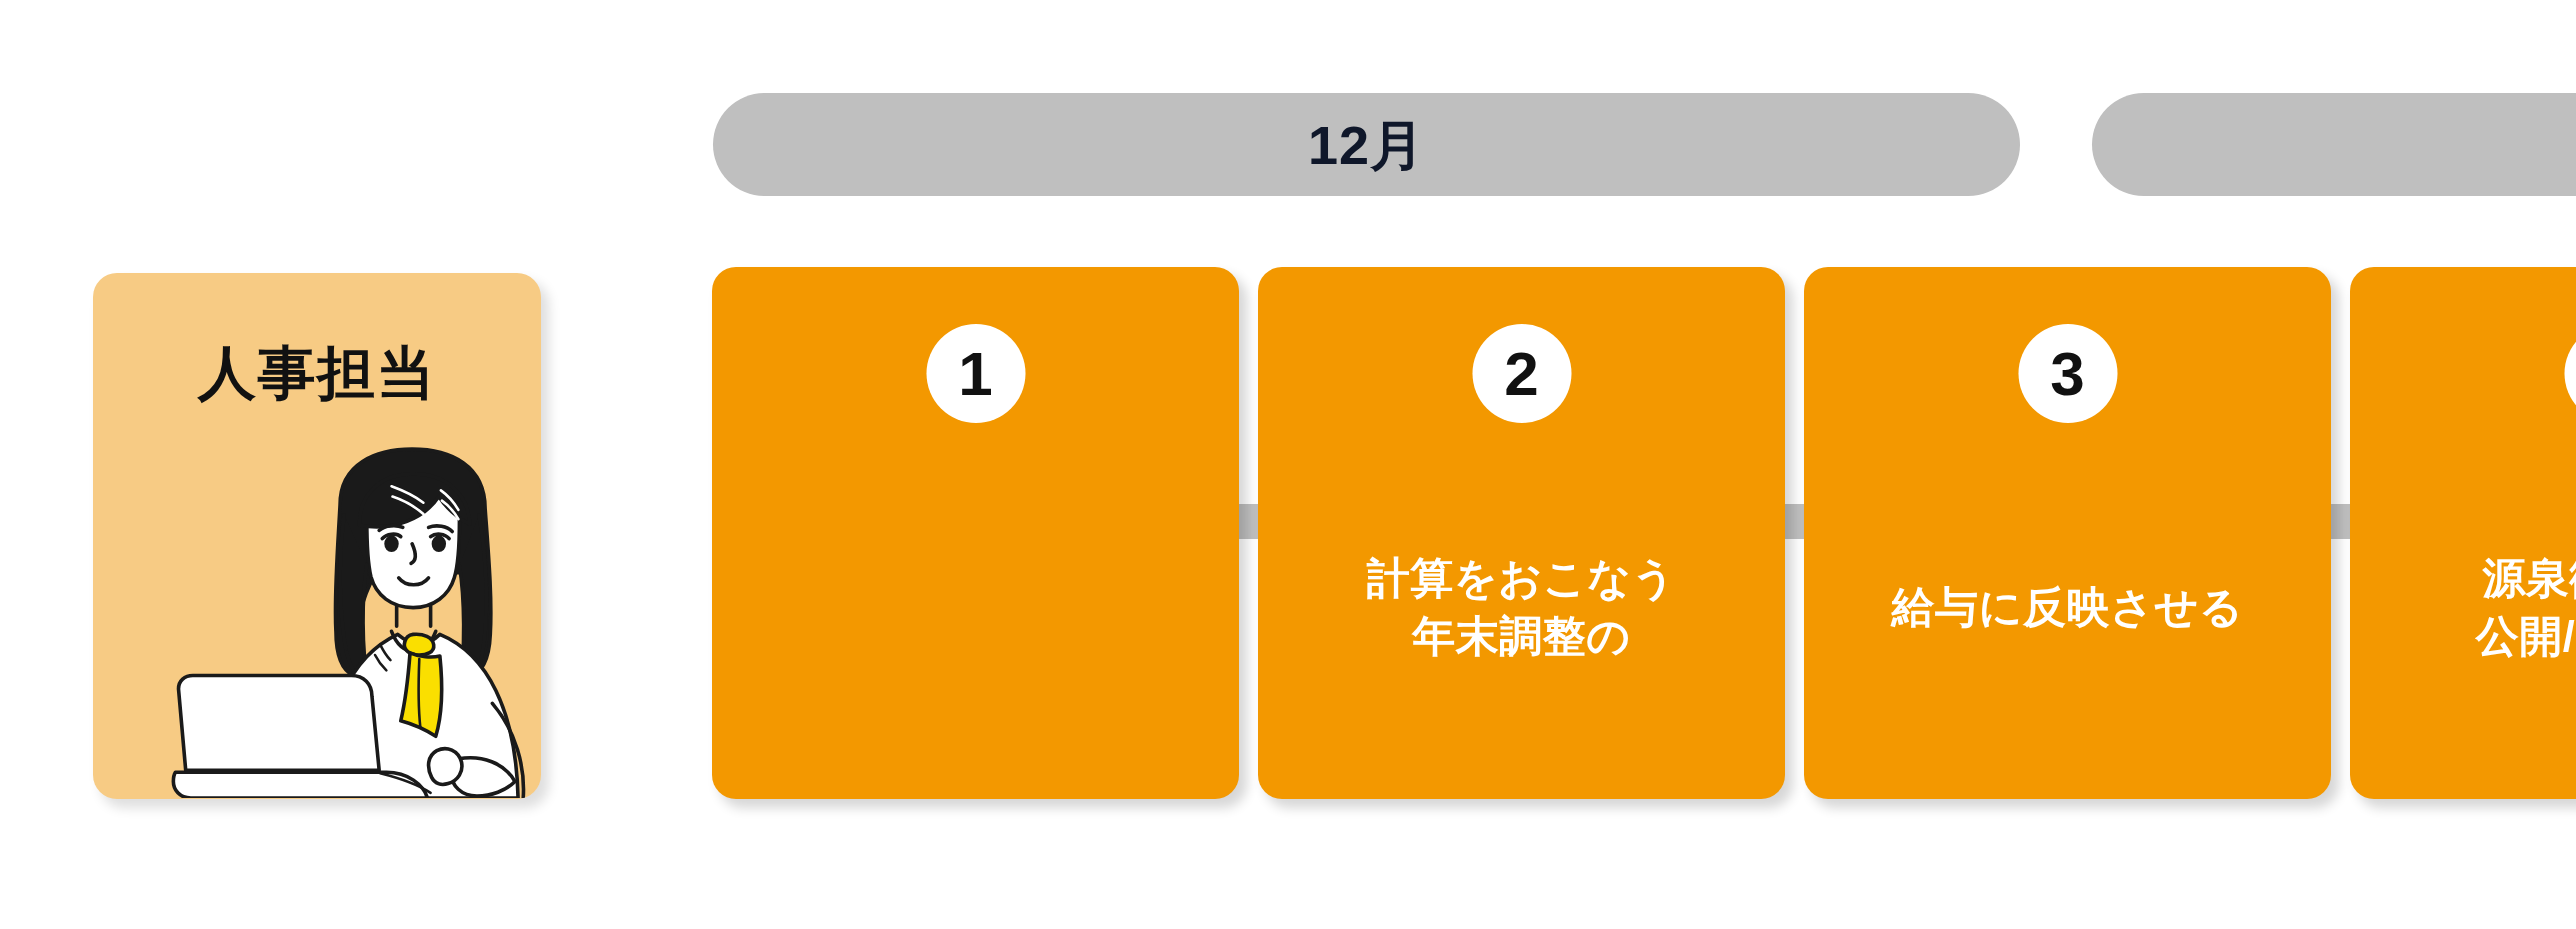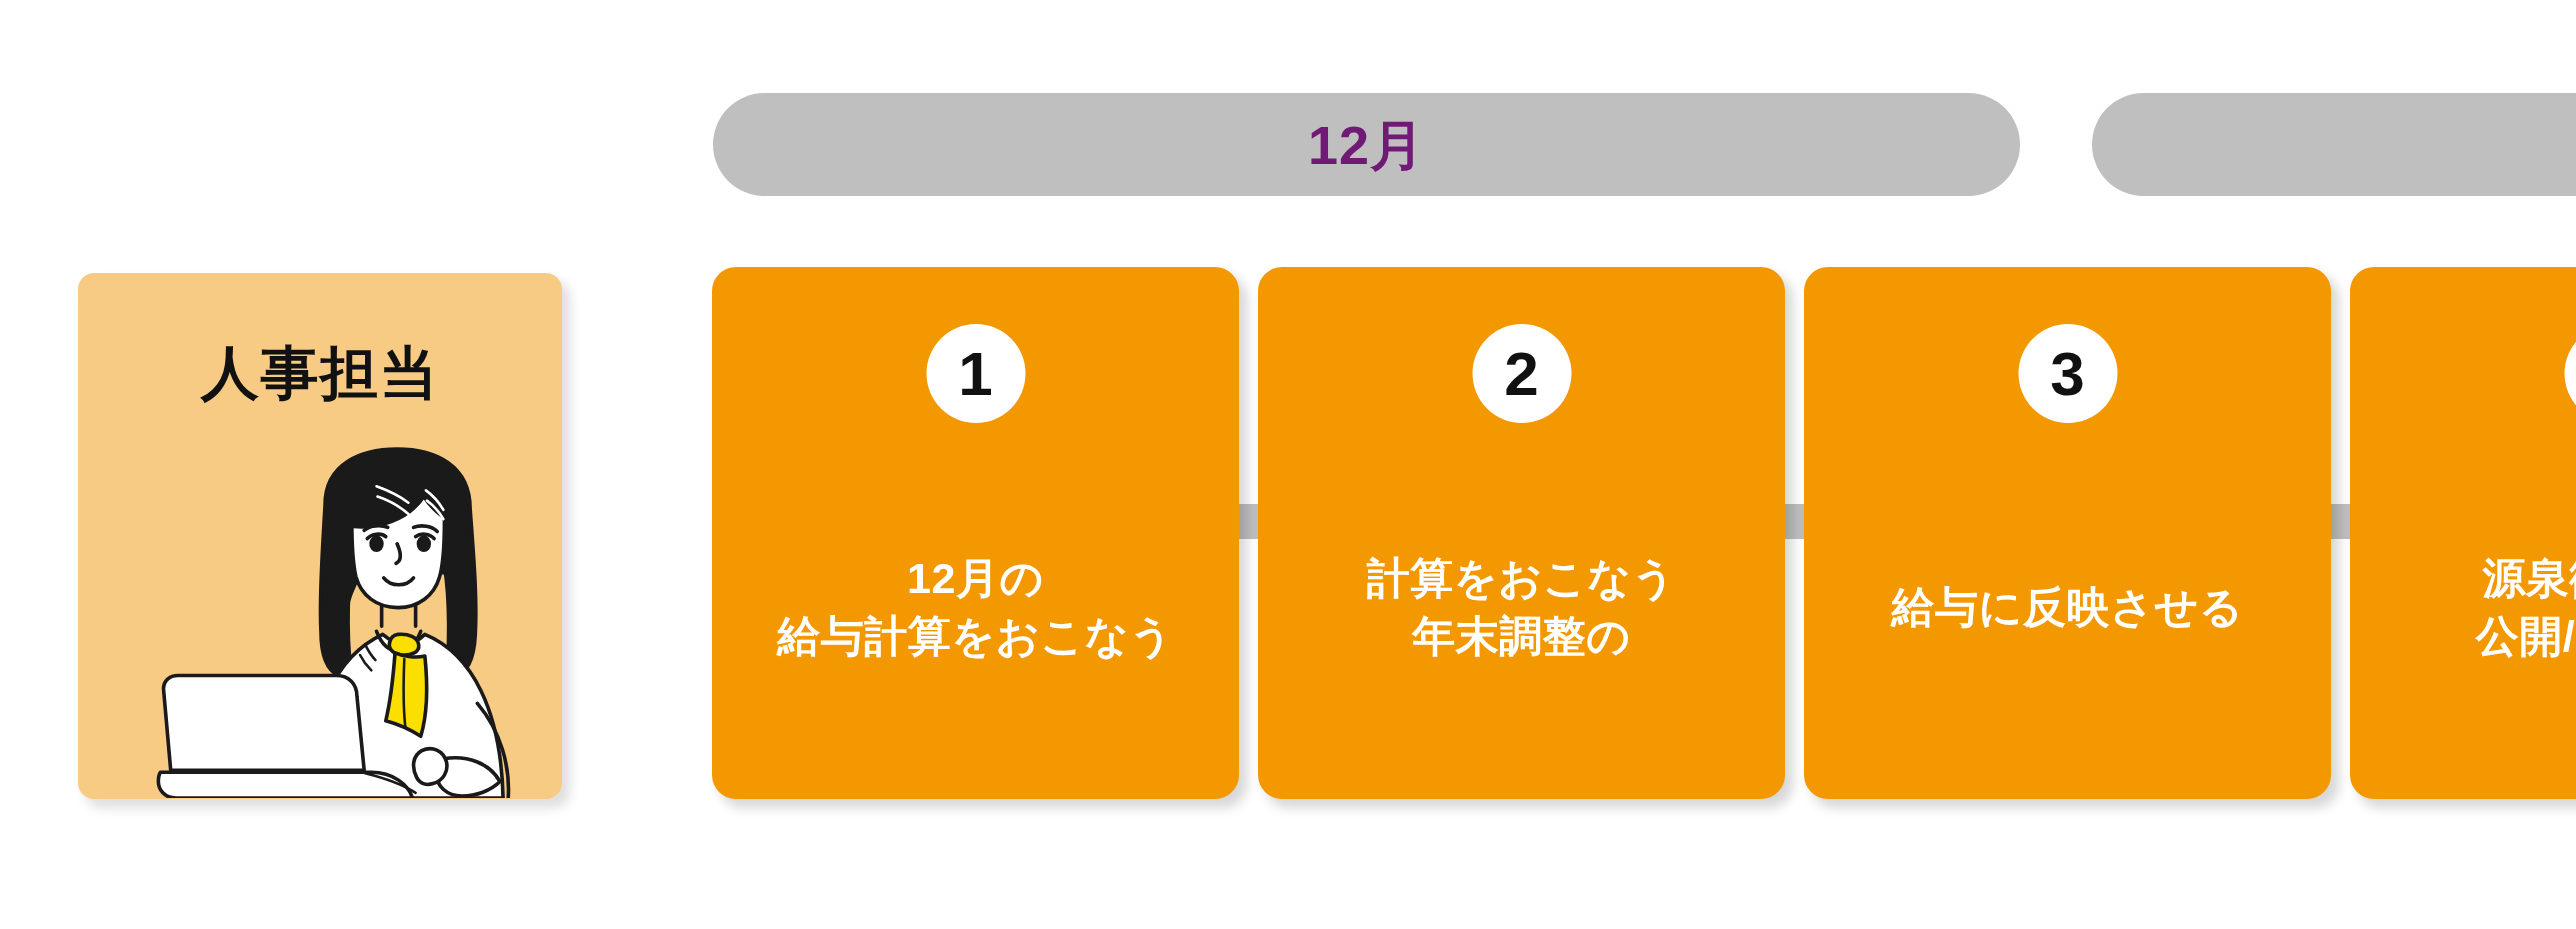--- a/index.html
+++ b/index.html
@@ -10,28 +10,28 @@
   }
   #stage{position:absolute;left:0;top:0;width:3512px;height:929px;}
 
   
   .month-pill{
     position:absolute;height:103px;border-radius:52px;
     background:var(--grey);
     display:flex;align-items:center;justify-content:center;
   }
   .month-pill .label{
-    font-size:54px;font-weight:700;color:#701a75;letter-spacing:1px;
+    font-size:54px;font-weight:700;color:#0f172a;letter-spacing:1px;
     line-height:1;
   }
 
   
   .persona-card{
-    position:absolute;left:78px;top:273px;width:484px;height:526px;
-    background:var(--persona-bg);border-radius:16px;
+    position:absolute;left:93px;top:273px;width:448px;height:526px;
+    background:var(--persona-bg);border-radius:24px;
     box-shadow:7.2px 8.2px 11.3px rgba(0,0,0,0.13);
     overflow:hidden;
   }
   .persona-title{
     position:absolute;left:0;right:0;top:71px;text-align:center;
     font-size:58px;font-weight:800;color:#111111;letter-spacing:1.5px;
     line-height:1;
   }
   .persona-art{position:absolute;left:77px;top:170px;width:407px;height:355px;}
 
@@ -155,24 +155,20 @@
         <path d="M408 642 C440 650 478 662 506 680" stroke-width="5"></path>
       </g>
     </svg>
   </div>
 
   <div id="steps">
       <div class="step-card" style="left: 712px; width: 527px;">
         <div class="step-badge">
           <span>1</span>
         </div>
-        <div class="step-text">
-          <span class="line">12月の</span>
-          <span class="line">給与計算をおこなう</span>
-        </div>
       </div>
       <div class="step-card" style="left: 1258px; width: 527px;">
         <div class="step-badge">
           <span>2</span>
         </div>
         <div class="step-text">
           <span class="line">計算をおこなう</span>
           <span class="line">年末調整の</span>
         </div>
       </div>

